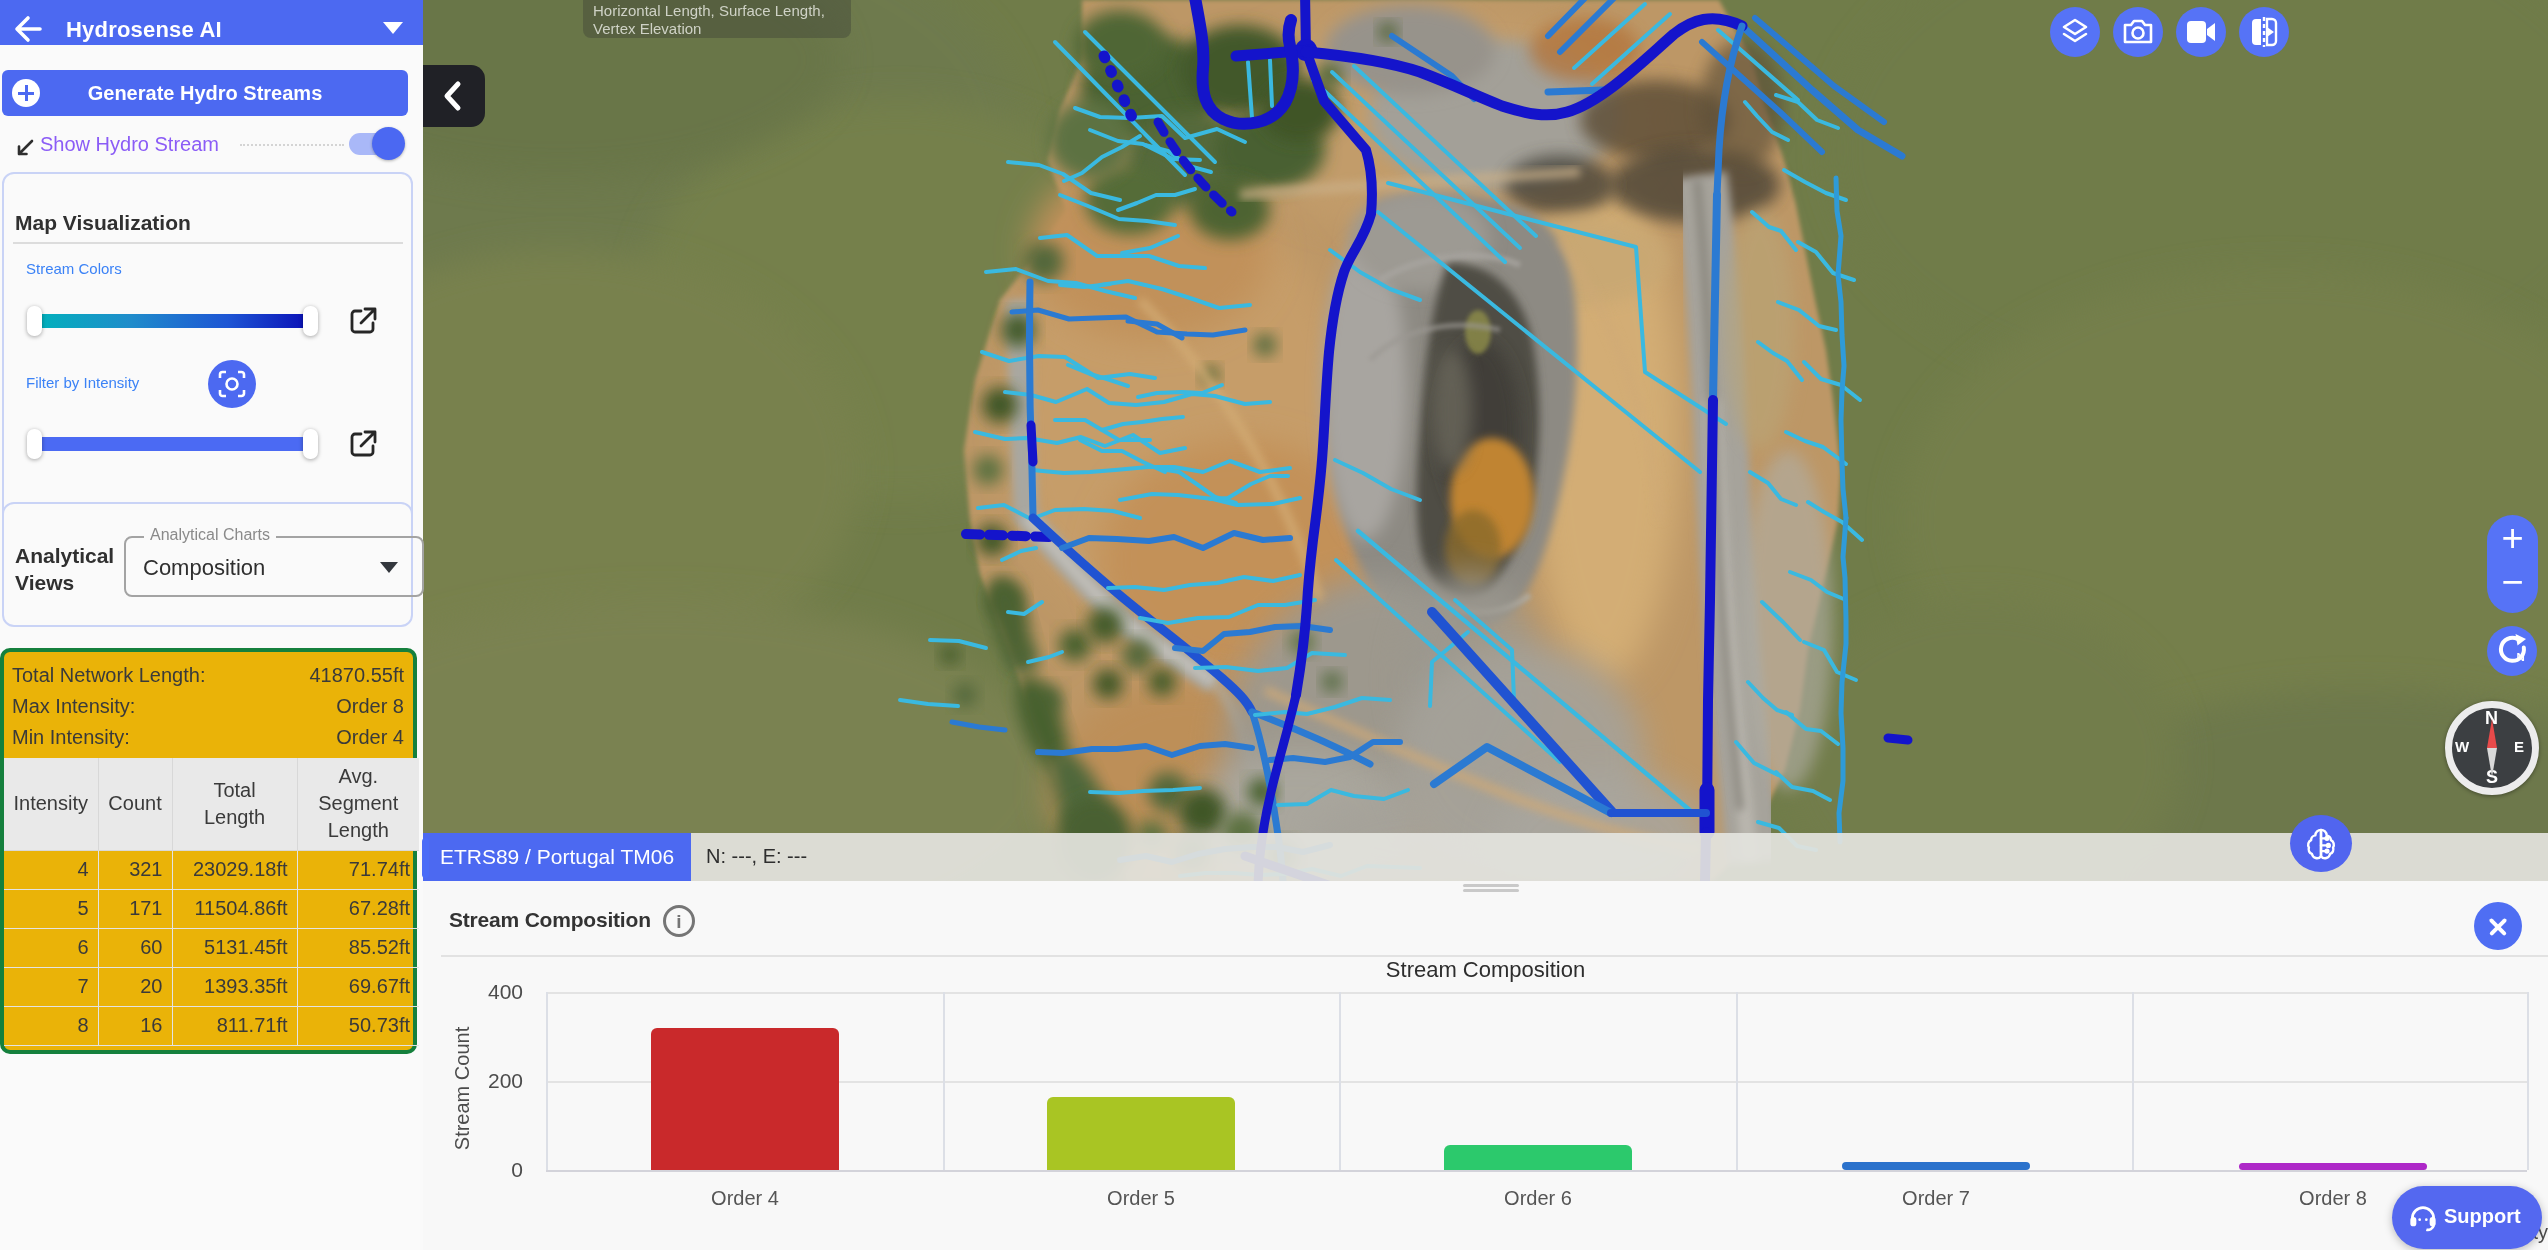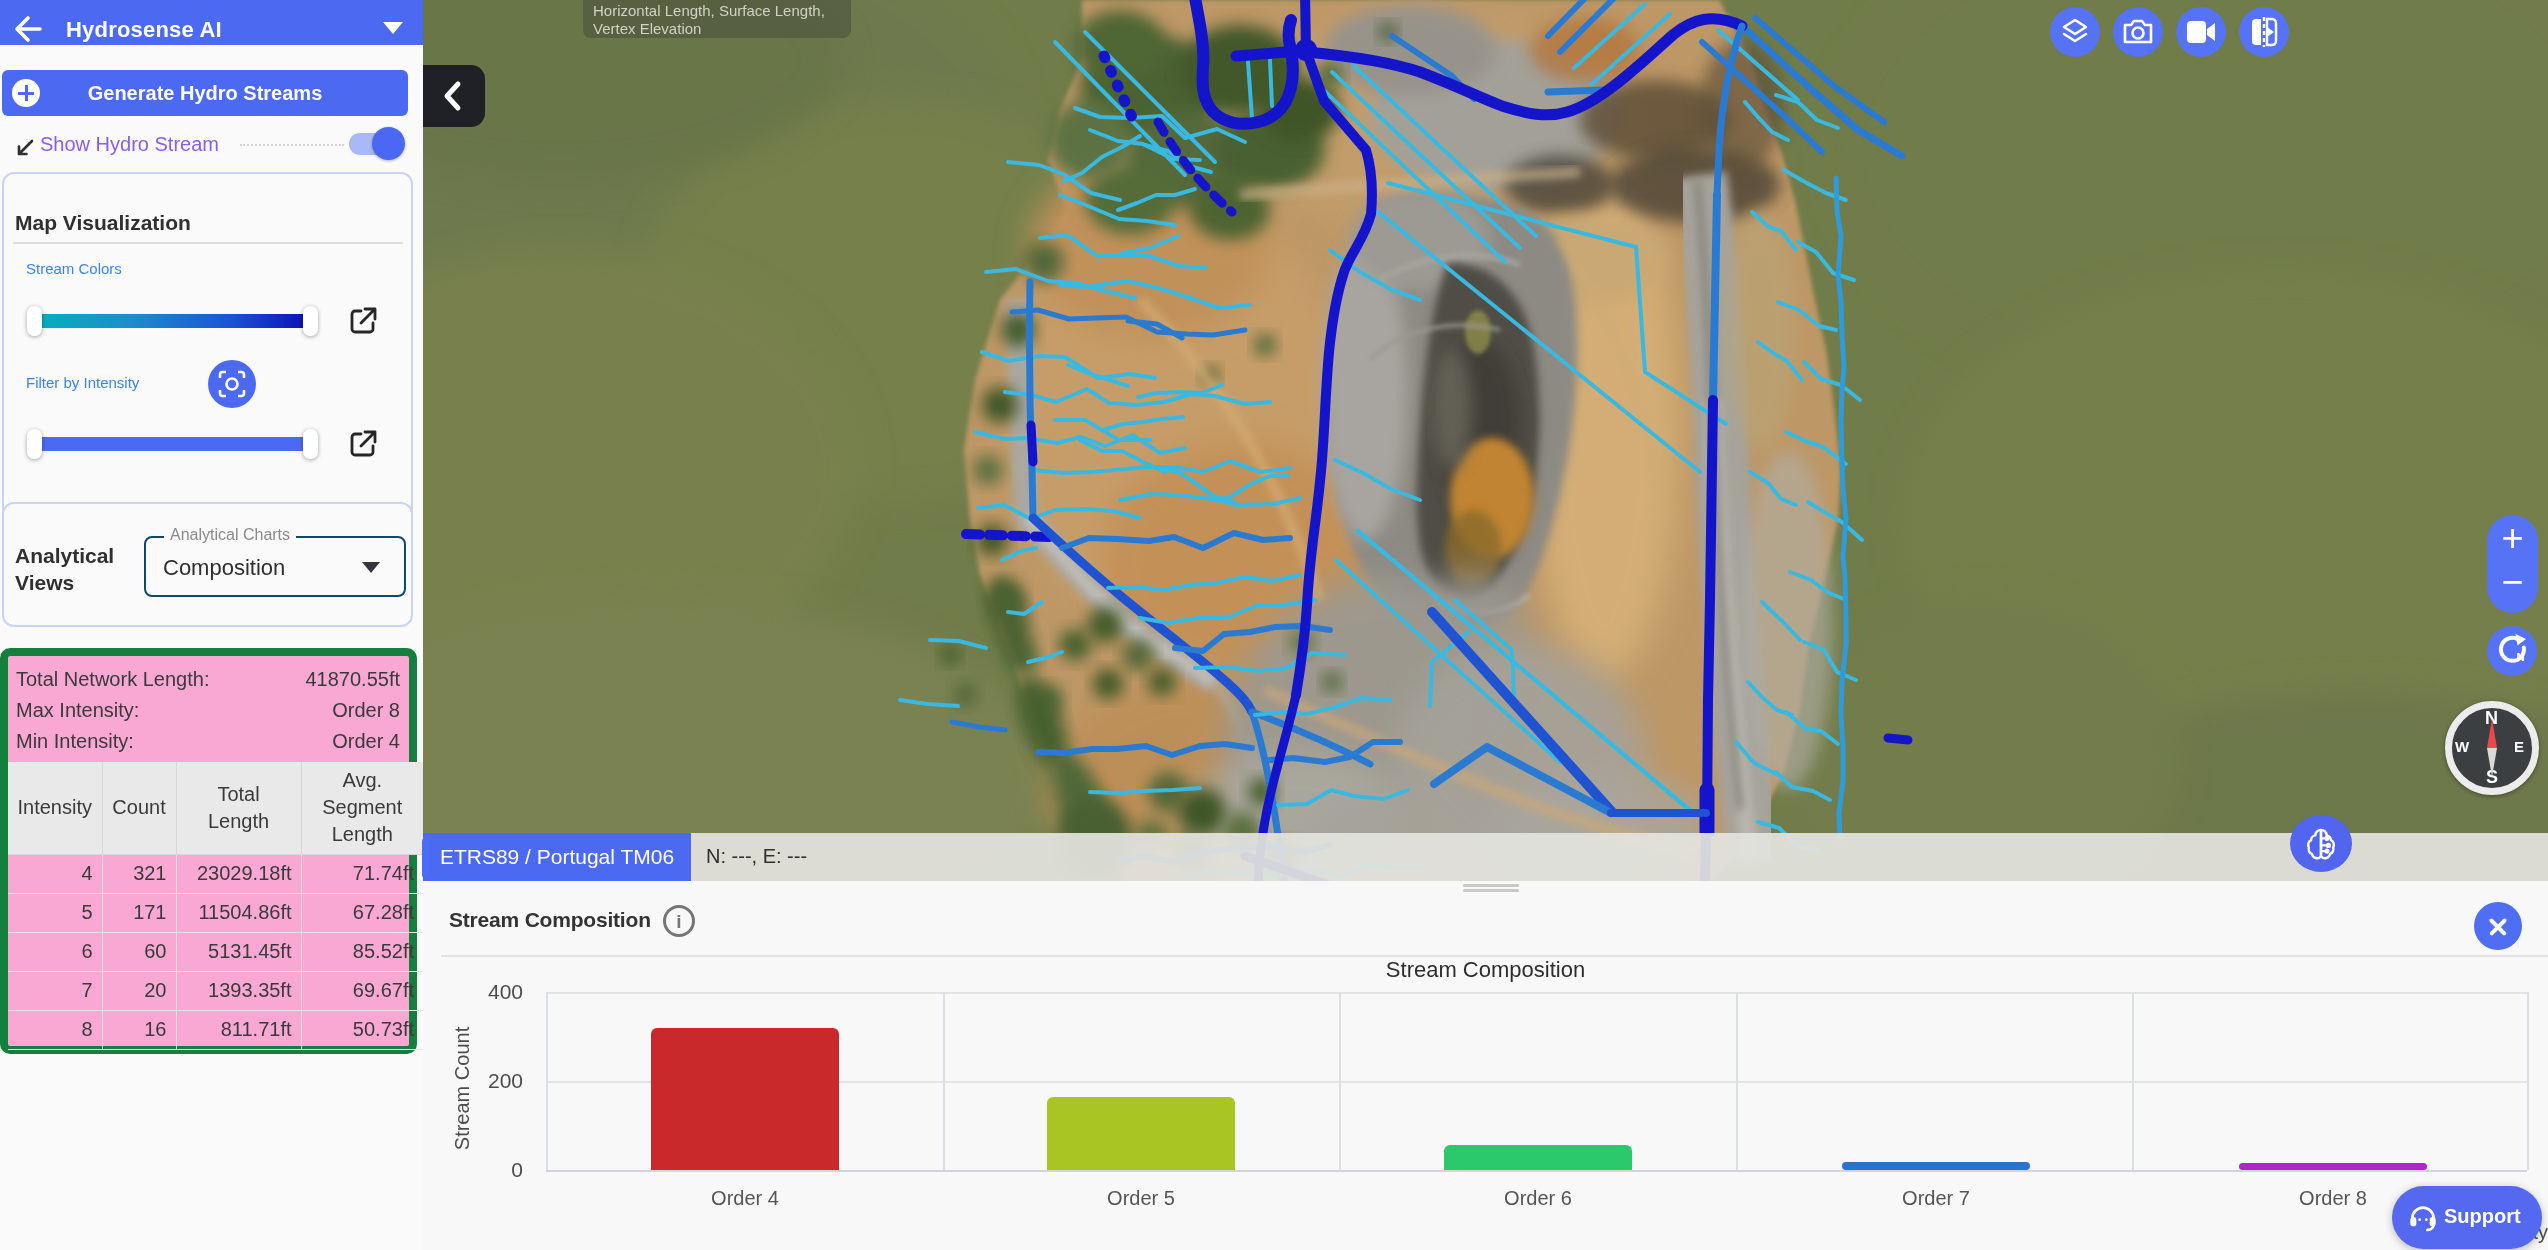--- a/index.html
+++ b/index.html
@@ -21,25 +21,25 @@
 #card1{top:172px;height:382px}
 #card1 h3{position:absolute;left:11px;top:37px;font-size:21px;font-weight:600;color:#303030}
 #card1 .divider{position:absolute;left:9px;top:68px;width:390px;border-top:2px solid #dcdcdc}
 .sublbl{position:absolute;font-size:15px;color:#3b82f6}
 .slider{position:absolute;left:30px;width:277px;height:14px;border-radius:7px}
 .handle{position:absolute;width:15px;height:30px;background:#fff;border-radius:7px;box-shadow:0 1px 4px rgba(0,0,0,.35);top:-8px}
 .launch{position:absolute;left:344px;width:30px;height:30px}
 #fibtn{position:absolute;left:204px;top:186px;width:48px;height:48px;border-radius:50%;background:#4c69f1}
 #card2{top:502px;height:125px}
 #card2 .h{position:absolute;left:11px;top:38px;font-size:21px;font-weight:600;color:#303030;line-height:27px}
-.sel{position:absolute;left:140px;top:32px;width:262px;height:61px;border:2px solid #0c4a6e;border-radius:8px}
+.sel{position:absolute;left:120px;top:32px;width:300px;height:61px;border:2px solid #a3a3a3;border-radius:8px}
 .sel .legend{position:absolute;left:18px;top:-12px;background:#fafafa;padding:0 6px;font-size:16px;color:#8a8a8a}
 .sel .val{position:absolute;left:17px;top:17px;font-size:22px;color:#2f2f2f}
 .sel .car{position:absolute;right:24px;top:24px;width:0;height:0;border-left:9px solid transparent;border-right:9px solid transparent;border-top:11px solid #33373d}
-#statbox{position:absolute;left:0;top:648px;width:417px;height:406px;border:8px solid #15803d;border-radius:10px;background:#f9a8d4}
+#statbox{position:absolute;left:0;top:648px;width:417px;height:406px;border:4px solid #15803d;border-radius:10px;background:#eab308}
 .strow{position:absolute;left:0;width:100%;height:31px;line-height:31px;font-size:20px;color:#3a3a3a}
 .strow .l{position:absolute;left:8px}
 .strow .r{position:absolute;right:9px}
 table.tb{position:absolute;left:0;top:106px;width:415px;border-collapse:collapse;font-size:20px;color:#3a3a3a}
 table.tb th{background:#e9e9e9;font-weight:400;border:1px solid #d8d8d8;border-top:none;height:92px;text-align:center;line-height:27px;padding:0}
 table.tb td{border:1px solid #e3e3e3;height:39px;text-align:right;padding-right:9px}
 table.tb .c0{width:94px}.tb .c1{width:74px}.tb .c2{width:125px}.tb .c3{width:122px}
 table.tb tr td:first-child,table.tb tr th:first-child{border-left:none}
 table.tb tr td:last-child,table.tb tr th:last-child{border-right:none}
 #sbthumb{position:absolute;left:422px;top:838px;width:7px;height:40px;border-radius:4px;background:#4a6cf7;z-index:9}

